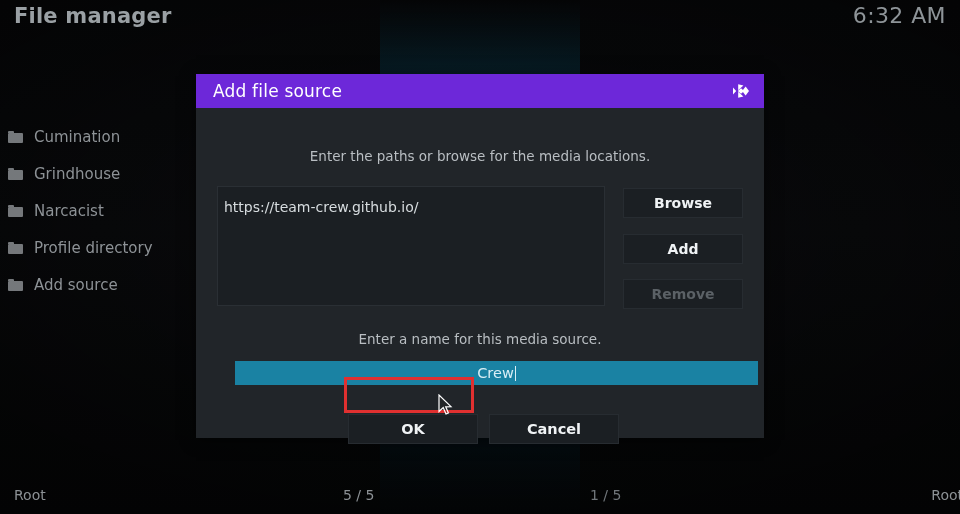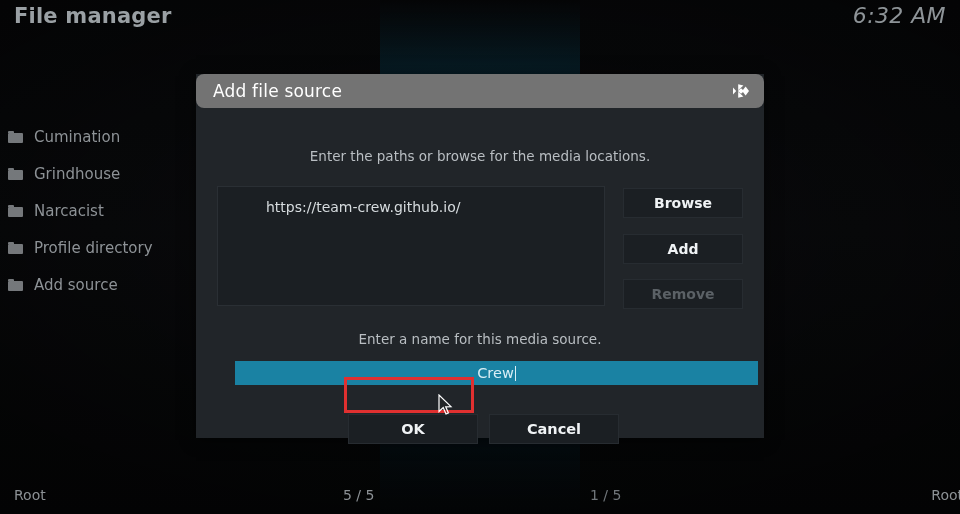--- a/index.html
+++ b/index.html
@@ -64,21 +64,20 @@
     letter-spacing: 0.2px;
     font-weight: 700;
   }
   .clock {
     position: absolute;
     right: 14px; top: 3px;
     font-size: 22px;
     color: #8e9498;
     letter-spacing: 0.4px;
     font-weight: 400;
-    font-style: italic;
   }
 
   
   .filelist {
     position: absolute;
     left: 0; top: 118px;
     width: 196px;
   }
   .file-row {
     position: relative;
@@ -133,24 +132,23 @@
   .dialog {
     position: absolute;
     left: 196px; top: 74px;
     width: 568px; height: 364px;
     background: #1f2327;
     box-shadow: 0 2px 14px rgba(0,0,0,0.6);
   }
   .dlg-titlebar {
     position: relative;
     height: 34px;
-    background: #737373;
-    display: flex;
-    align-items: center;
-    border-radius: 8px;
+    background: #6d28d9;
+    display: flex;
+    align-items: center;
   }
   .dlg-title {
     margin-left: 17px;
     font-size: 17px;
     color: #ffffff;
     font-weight: 400;
     letter-spacing: 0.2px;
   }
   .kodi-logo {
     position: absolute;
@@ -179,21 +177,20 @@
     width: 388px; height: 120px;
     background: #1b1f23;
     border: 1px solid #2a2f34;
     box-sizing: border-box;
   }
   .path-entry {
     position: absolute;
     left: 6px; top: 12px;
     font-size: 14px;
     color: #d7dcdf;
-    margin-left: 42px;
   }
 
   .side-btn {
     position: absolute;
     left: 427px;
     width: 120px; height: 30px;
     background: #1b1f23;
     border: 1px solid #272c31;
     box-sizing: border-box;
     display: flex;

